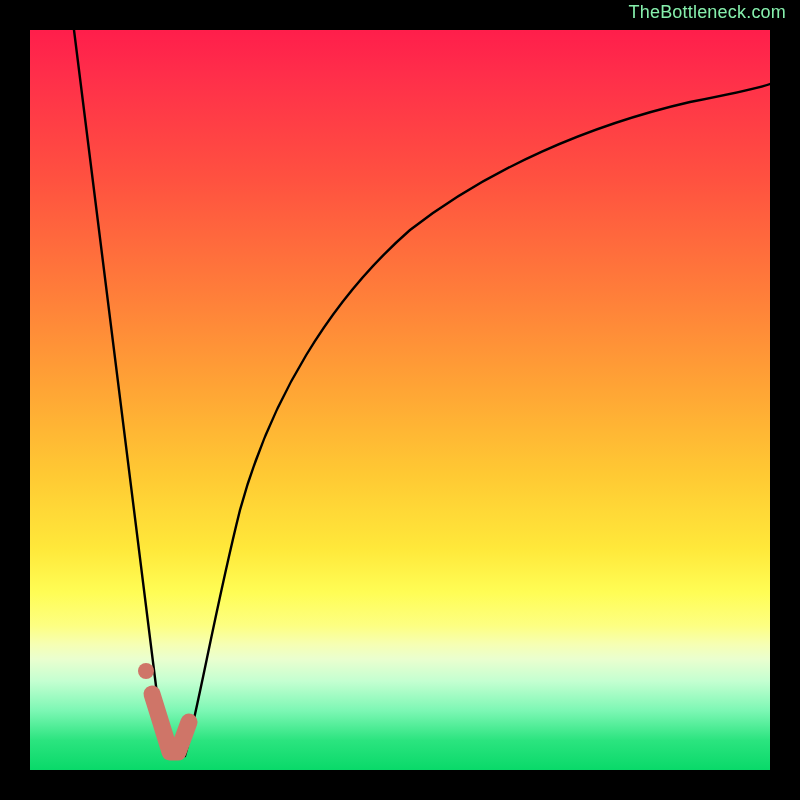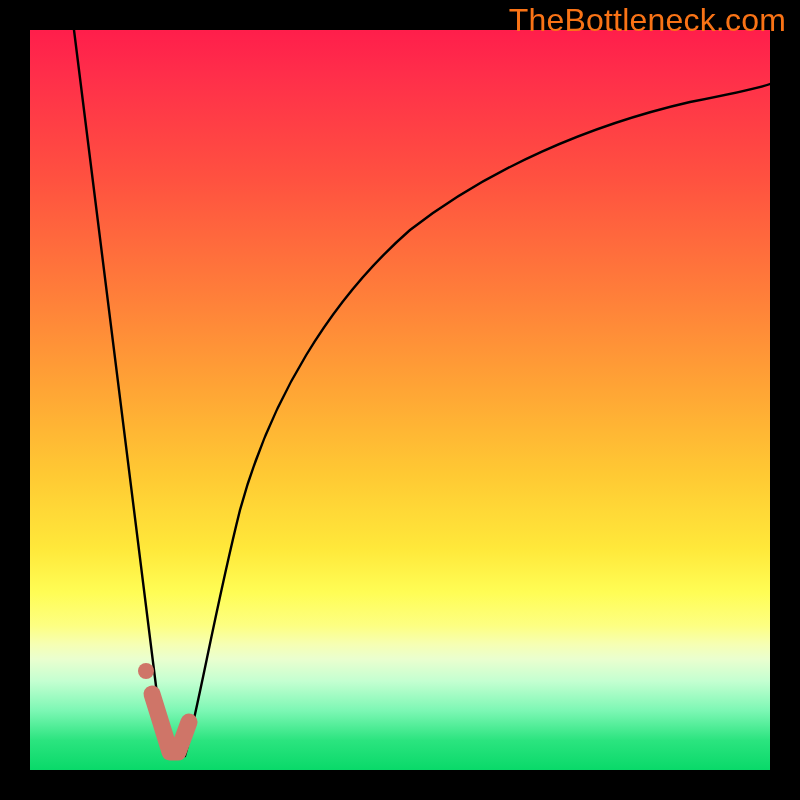--- a/index.html
+++ b/index.html
@@ -14,22 +14,22 @@
   .frame {
     position: absolute;
     left: 0; top: 0;
     width: 800px; height: 800px;
     background: #000;
   }
   .watermark {
     position: absolute;
     top: 2px;
     right: 14px;
-    color: #f97316;
-    font-size: 32px;
+    color: #86efac;
+    font-size: 18px;
     font-weight: 500;
     letter-spacing: 0.2px;
     z-index: 20;
   }
   .plot-area {
     position: absolute;
     left: 30px;
     top: 30px;
     width: 740px;
     height: 740px;

